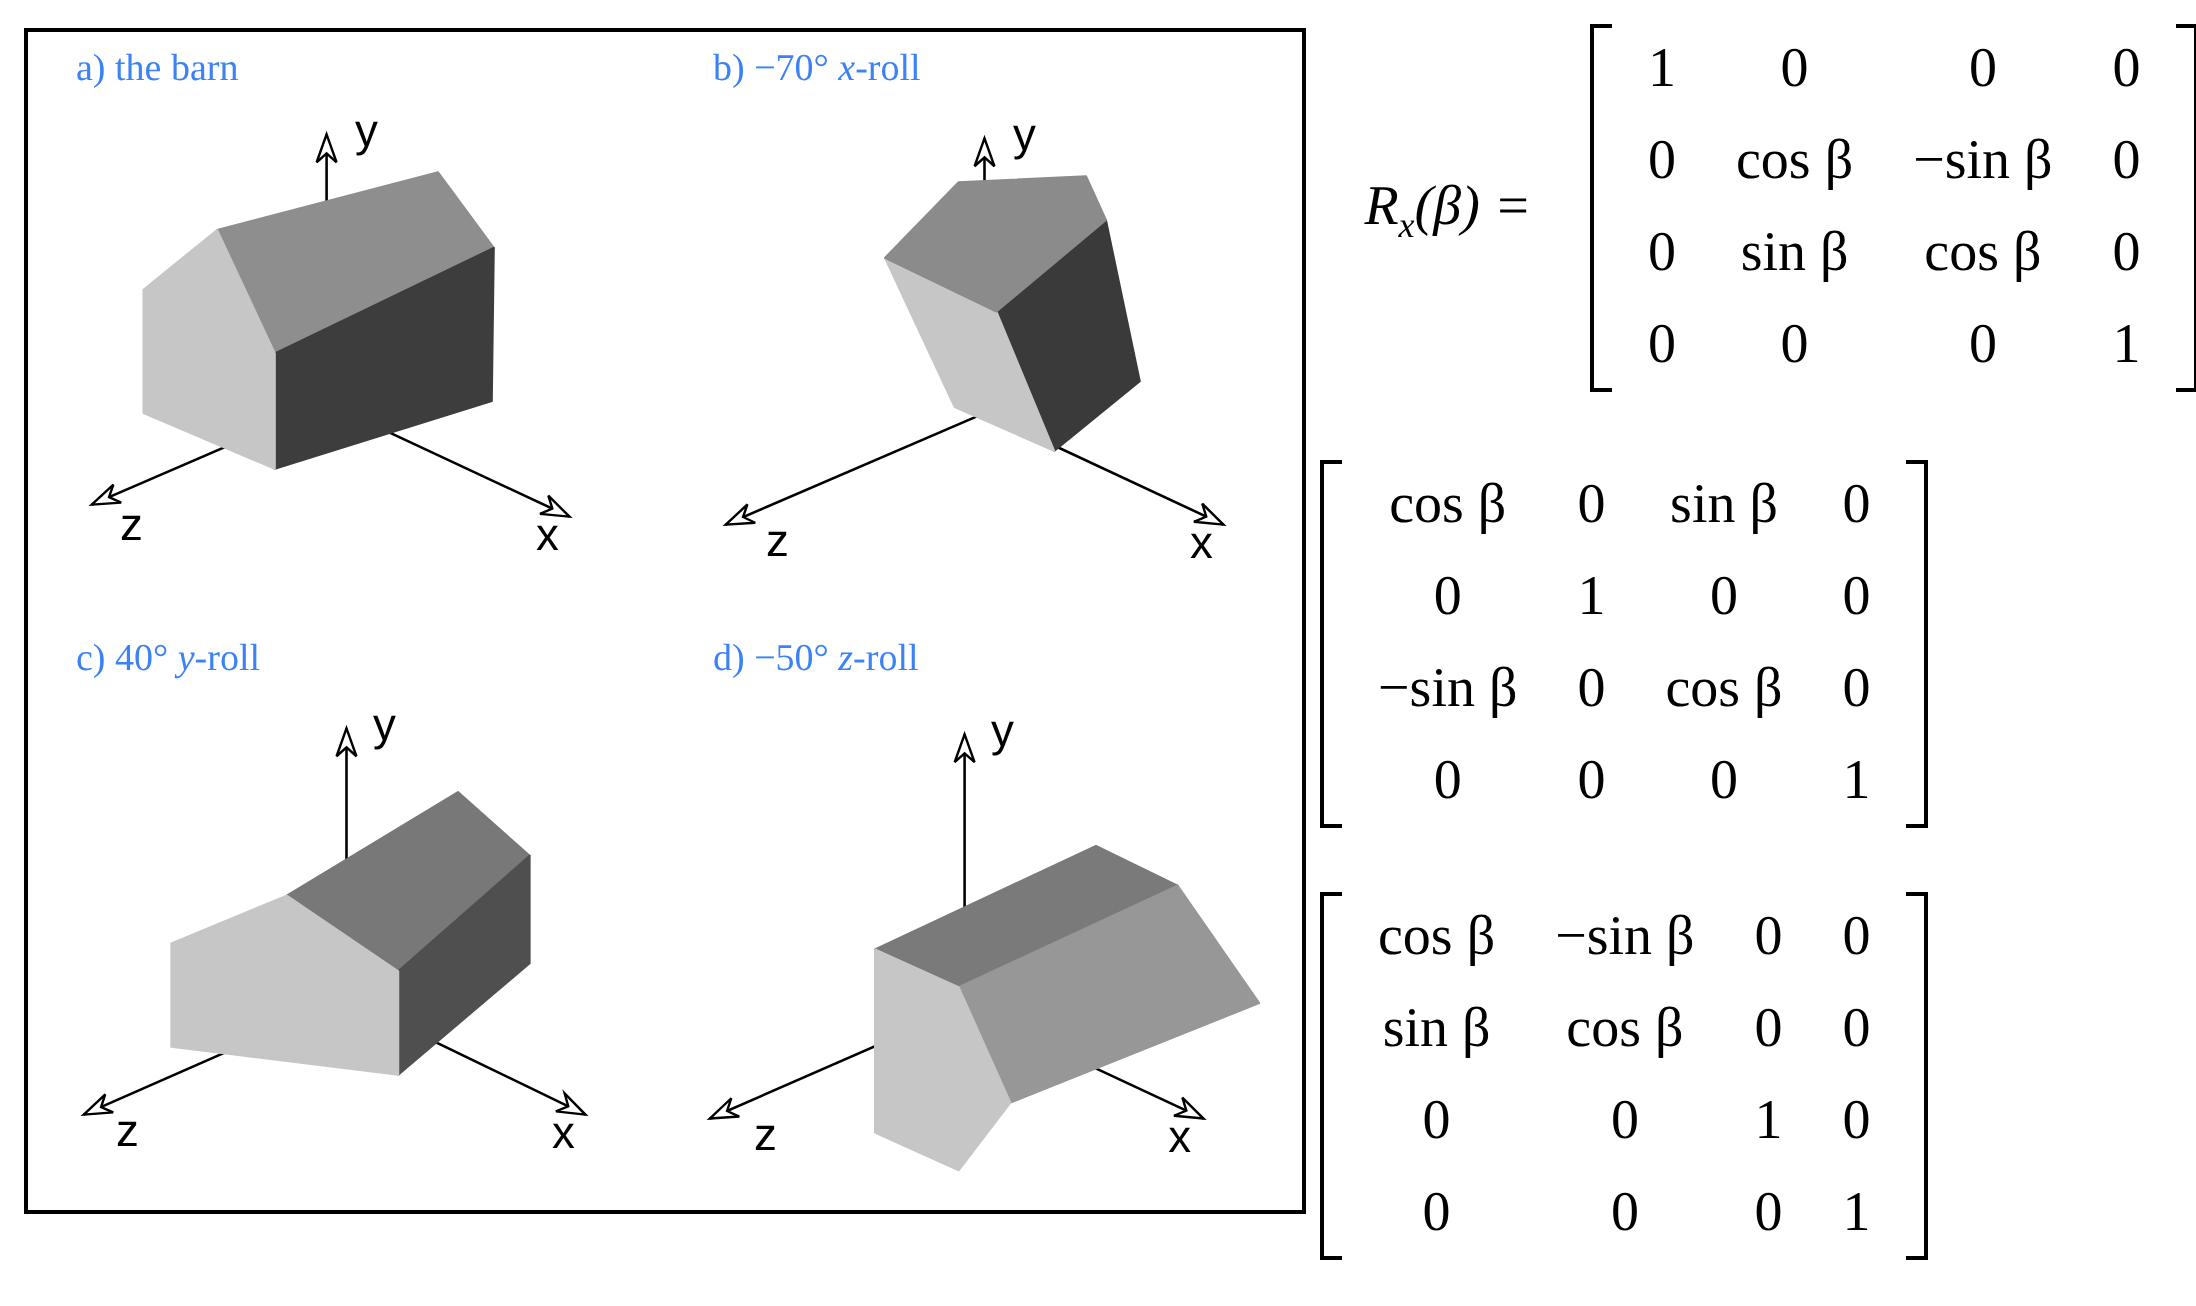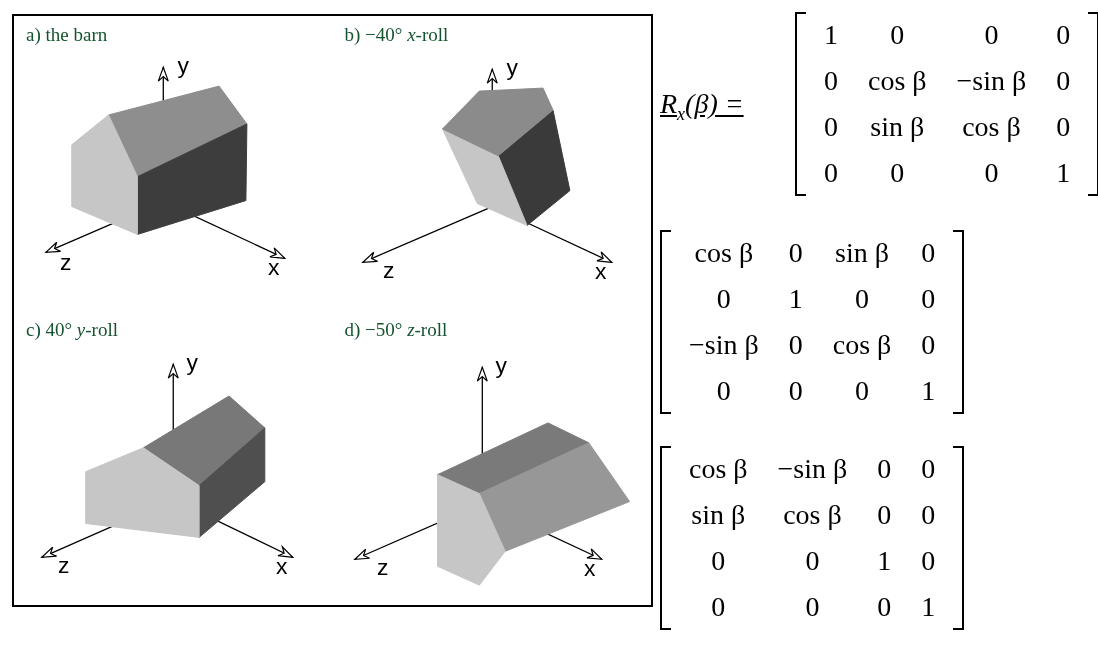--- a/index.html
+++ b/index.html
@@ -9,34 +9,34 @@
   }
   
   .barn-box {
     position:absolute; left:12px; top:14px; width:637px; height:589px;
     border:2px solid #000; background:#fff;
     display:grid; grid-template-columns:1fr 1fr; grid-template-rows:1fr 1fr;
   }
   .panel { position:relative; width:100%; height:100%; }
   .panel-svg { position:absolute; left:0; top:0; width:100%; height:100%; }
   .panel-label {
-    position:absolute; left:12px; top:8px;
-    font:19px "Liberation Serif", serif; color:#14532d; white-space:pre;text-align:center;
+    position:absolute; left:24px; top:8px;
+    font:19px "Liberation Serif", serif; color:#3b82f6; white-space:pre;text-align:center;
   }
   .panel-label .ivar { font-style:italic; }
   .axis-letter { font:23px "Liberation Sans", sans-serif; fill:#000; }
   
   .matrix-col { position:absolute; left:660px; top:0; width:438px; height:653px; }
   .mblock { position:absolute; left:0; display:flex; align-items:center; }
   .mblock.m0 { top:12px; }
   .mblock.m1 { top:230px; }
   .mblock.m2 { top:446px; }
   .mlabel {
-    width:128px; text-align:left; padding-right:7px; font-style:italic;
-    font:italic 28px "Liberation Serif", serif; white-space:nowrap;text-decoration:underline;
+    width:128px; text-align:center; padding-right:7px; font-style:italic;
+    font:italic 28px "Liberation Serif", serif; white-space:nowrap;
   }
   .mlabel sub { font-size:18px; font-style:italic; line-height:0; }
   .mbody { display:flex; align-items:stretch; }
   .bracket-l, .bracket-r { width:9px; border:2.4px solid #000; }
   .bracket-l { border-right:none; }
   .bracket-r { border-left:none; }
   .mgrid {
     display:grid; grid-template-columns:repeat(4,auto); grid-auto-rows:46px;
     align-items:center; justify-items:center; padding:0 3px;
   }
@@ -78,21 +78,21 @@
           <polygon points="166,139 195,209 238,174 221,93" fill="#3a3a3a" stroke="#3a3a3a" stroke-width="1" stroke-linejoin="round"></polygon>
           <polygon points="110,112 166,139 195,209 145,187" fill="#c6c6c6" stroke="#c6c6c6" stroke-width="1" stroke-linejoin="round"></polygon>
           <polygon points="110,112 166,139 221,93 211,71 147,74" fill="#8b8b8b" stroke="#8b8b8b" stroke-width="1" stroke-linejoin="round"></polygon>
           <polygon points="280.0,246.0 265.2,244.6 271.4,242.0 269.4,235.5" fill="#ffffff" stroke="#000000" stroke-width="1.2" stroke-linejoin="miter"></polygon>
           <text x="269" y="263" text-anchor="middle" class="axis-letter">x</text>
           <polygon points="30.0,246.0 40.9,235.9 38.7,242.2 44.8,245.1" fill="#ffffff" stroke="#000000" stroke-width="1.2" stroke-linejoin="miter"></polygon>
           <text x="56" y="262" text-anchor="middle" class="axis-letter">z</text>
           <polygon points="160.0,52.0 165.0,66.0 160.0,61.5 155.0,66.0" fill="#ffffff" stroke="#000000" stroke-width="1.2" stroke-linejoin="miter"></polygon>
           <text x="180" y="58" text-anchor="middle" class="axis-letter">y</text>
         </svg>
-      <div class="panel-label"><span>b) −40° </span><span class="ivar">x</span><span>-roll</span></div>
+      <div class="panel-label"><span>b) −70° </span><span class="ivar">x</span><span>-roll</span></div>
     </div>
 
     <div class="panel">
       <svg class="panel-svg" viewBox="0 0 320 293">
           <line x1="160" y1="188" x2="280" y2="246" stroke="#000000" stroke-width="1.3"></line>
           <line x1="160" y1="188" x2="28" y2="246" stroke="#000000" stroke-width="1.3"></line>
           <line x1="160" y1="188" x2="160" y2="52" stroke="#000000" stroke-width="1.3"></line>
           <polygon points="186,174 130,136 216,84 252,116" fill="#787878" stroke="#787878" stroke-width="1" stroke-linejoin="round"></polygon>
           <polygon points="186,226 252,170 252,116 186,174" fill="#4f4f4f" stroke="#4f4f4f" stroke-width="1" stroke-linejoin="round"></polygon>
           <polygon points="72,212 186,226 186,174 130,136 72,160" fill="#c6c6c6" stroke="#c6c6c6" stroke-width="1" stroke-linejoin="round"></polygon>

